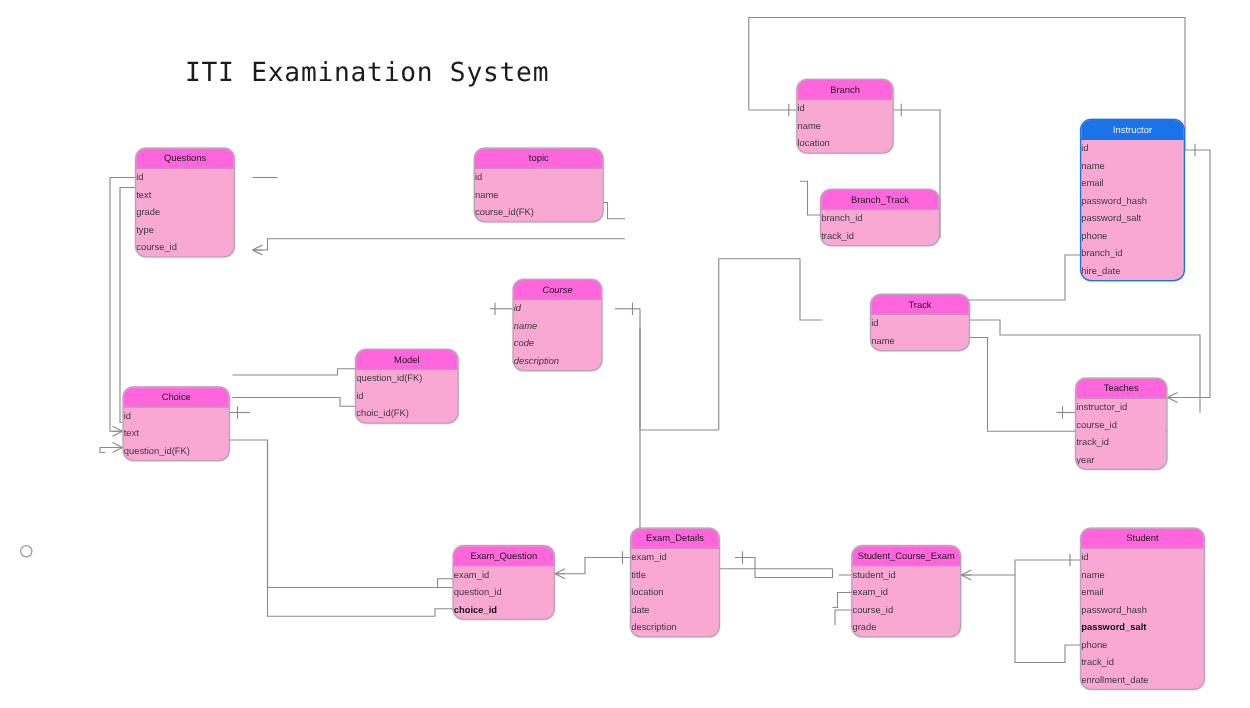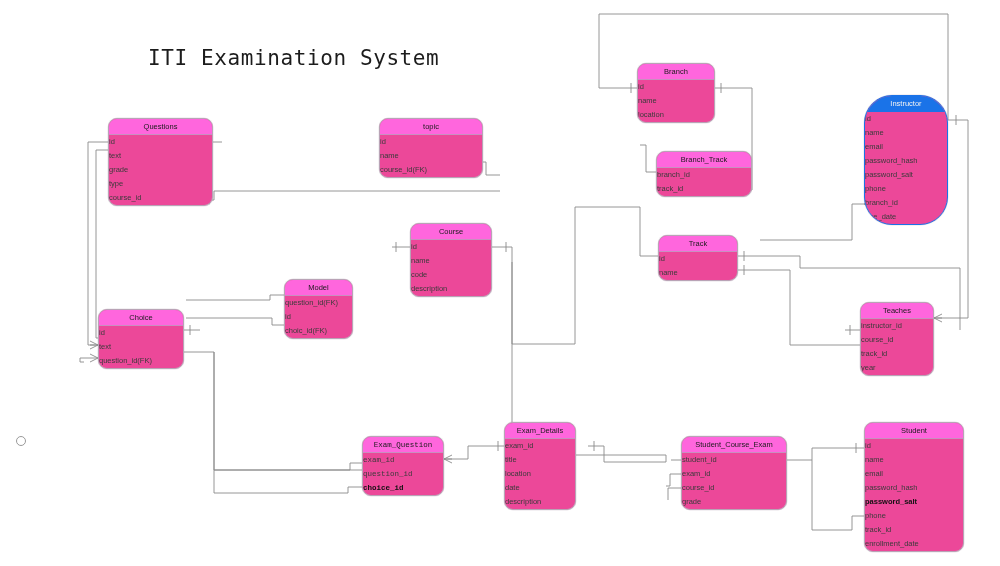--- a/index.html
+++ b/index.html
@@ -34,38 +34,38 @@
     top: 46px;
     font-family: "DejaVu Sans Mono", "Liberation Mono", monospace;
     font-size: 21px;
     font-weight: 400;
     color: #1c1c1c;
     letter-spacing: 0.6px;
     white-space: nowrap;
   }
   .entity {
     position: absolute;
-    background: #ec4899;
+    background: #f9a8d4;
     border: 1px solid #b9a3b6;
     border-radius: 9px;
     overflow: hidden;
     box-shadow: 0 0 0 0.5px rgba(160,140,158,0.25);
   }
   .entity-header {
     height: 16px;
     line-height: 16px;
     text-align: center;
     font-size: 7.5px;
     color: #1b1b1b;
     background: #ff66dd;
     border-bottom: 1px solid #c98fc0;
     white-space: nowrap;
     overflow: hidden;
   }
-  .entity.selected { border-color: #1a73e8; border-radius: 28px; }
+  .entity.selected { border-color: #1a73e8; }
   .entity.selected .entity-header {
     background: #1a73e8;
     color: #f2f2f2;
     border-bottom-color: #1a73e8;
   }
   .attr {
     height: 14px;
     line-height: 14px;
     text-align: left;
     font-size: 7.5px;
@@ -175,21 +175,21 @@
 
       <path d="M864,516 L852,516 L852,530 L812,530 L812,460"></path>
       <path d="M864,516 L872,512 M864,516 L872,520 M864,516 L872,516"></path>
 
     </g>
   </svg>
 
   <div id="node-layer">
     <div id="diagram-title">ITI Examination System</div>
     <div class="marker-circle" style="left: 16px; top: 436px;"></div>
-  <div class="entity" style="left: 108px; top: 118px; width: 105px;">
+  <div class="entity" style="left: 108px; top: 118px; width: 80px;">
         <div class="entity-header">Questions</div>
         <div class="attr">id</div>
         <div class="attr">text</div>
         <div class="attr">grade</div>
         <div class="attr">type</div>
         <div class="attr">course_id</div>
       </div>
       <div class="entity" style="left: 379px; top: 118px; width: 104px;">
         <div class="entity-header">topic</div>
         <div class="attr">id</div>
@@ -211,66 +211,66 @@
         <div class="attr">password_salt</div>
         <div class="attr">phone</div>
         <div class="attr">branch_id</div>
         <div class="attr">hire_date</div>
       </div>
       <div class="entity" style="left: 656px; top: 151px; width: 96px;">
         <div class="entity-header">Branch_Track</div>
         <div class="attr">branch_id</div>
         <div class="attr">track_id</div>
       </div>
-      <div class="entity" style="left: 410px; top: 223px; width: 82px;">
+      <div class="entity" style="left: 410px; top: 223px; width: 72px; font-style: italic;">
         <div class="entity-header">Course</div>
         <div class="attr">id</div>
         <div class="attr">name</div>
         <div class="attr">code</div>
         <div class="attr">description</div>
       </div>
-      <div class="entity" style="left: 658px; top: 235px; width: 80px;">
+      <div class="entity" style="left: 696px; top: 235px; width: 80px;">
         <div class="entity-header">Track</div>
         <div class="attr">id</div>
         <div class="attr">name</div>
       </div>
-      <div class="entity" style="left: 284px; top: 279px; width: 69px;">
+      <div class="entity" style="left: 284px; top: 279px; width: 83px;">
         <div class="entity-header">Model</div>
         <div class="attr">question_id(FK)</div>
         <div class="attr">id</div>
         <div class="attr">choic_id(FK)</div>
       </div>
       <div class="entity" style="left: 860px; top: 302px; width: 74px;">
         <div class="entity-header">Teaches</div>
         <div class="attr">instructor_id</div>
         <div class="attr">course_id</div>
         <div class="attr">track_id</div>
         <div class="attr">year</div>
       </div>
       <div class="entity" style="left: 98px; top: 309px; width: 86px;">
         <div class="entity-header">Choice</div>
         <div class="attr">id</div>
         <div class="attr">text</div>
         <div class="attr">question_id(FK)</div>
       </div>
-      <div class="entity" style="left: 362px; top: 436px; width: 82px; font-family: Liberation Mono, monospace;">
+      <div class="entity" style="left: 362px; top: 436px; width: 82px;">
         <div class="entity-header">Exam_Question</div>
         <div class="attr">exam_id</div>
         <div class="attr">question_id</div>
         <div class="attr emph">choice_id</div>
       </div>
       <div class="entity" style="left: 504px; top: 422px; width: 72px;">
         <div class="entity-header">Exam_Details</div>
         <div class="attr">exam_id</div>
         <div class="attr">title</div>
         <div class="attr">location</div>
         <div class="attr">date</div>
         <div class="attr">description</div>
       </div>
-      <div class="entity" style="left: 681px; top: 436px; width: 106px;">
+      <div class="entity" style="left: 681px; top: 436px; width: 88px;">
         <div class="entity-header">Student_Course_Exam</div>
         <div class="attr">student_id</div>
         <div class="attr">exam_id</div>
         <div class="attr">course_id</div>
         <div class="attr">grade</div>
       </div>
       <div class="entity" style="left: 864px; top: 422px; width: 100px;">
         <div class="entity-header">Student</div>
         <div class="attr">id</div>
         <div class="attr">name</div>

